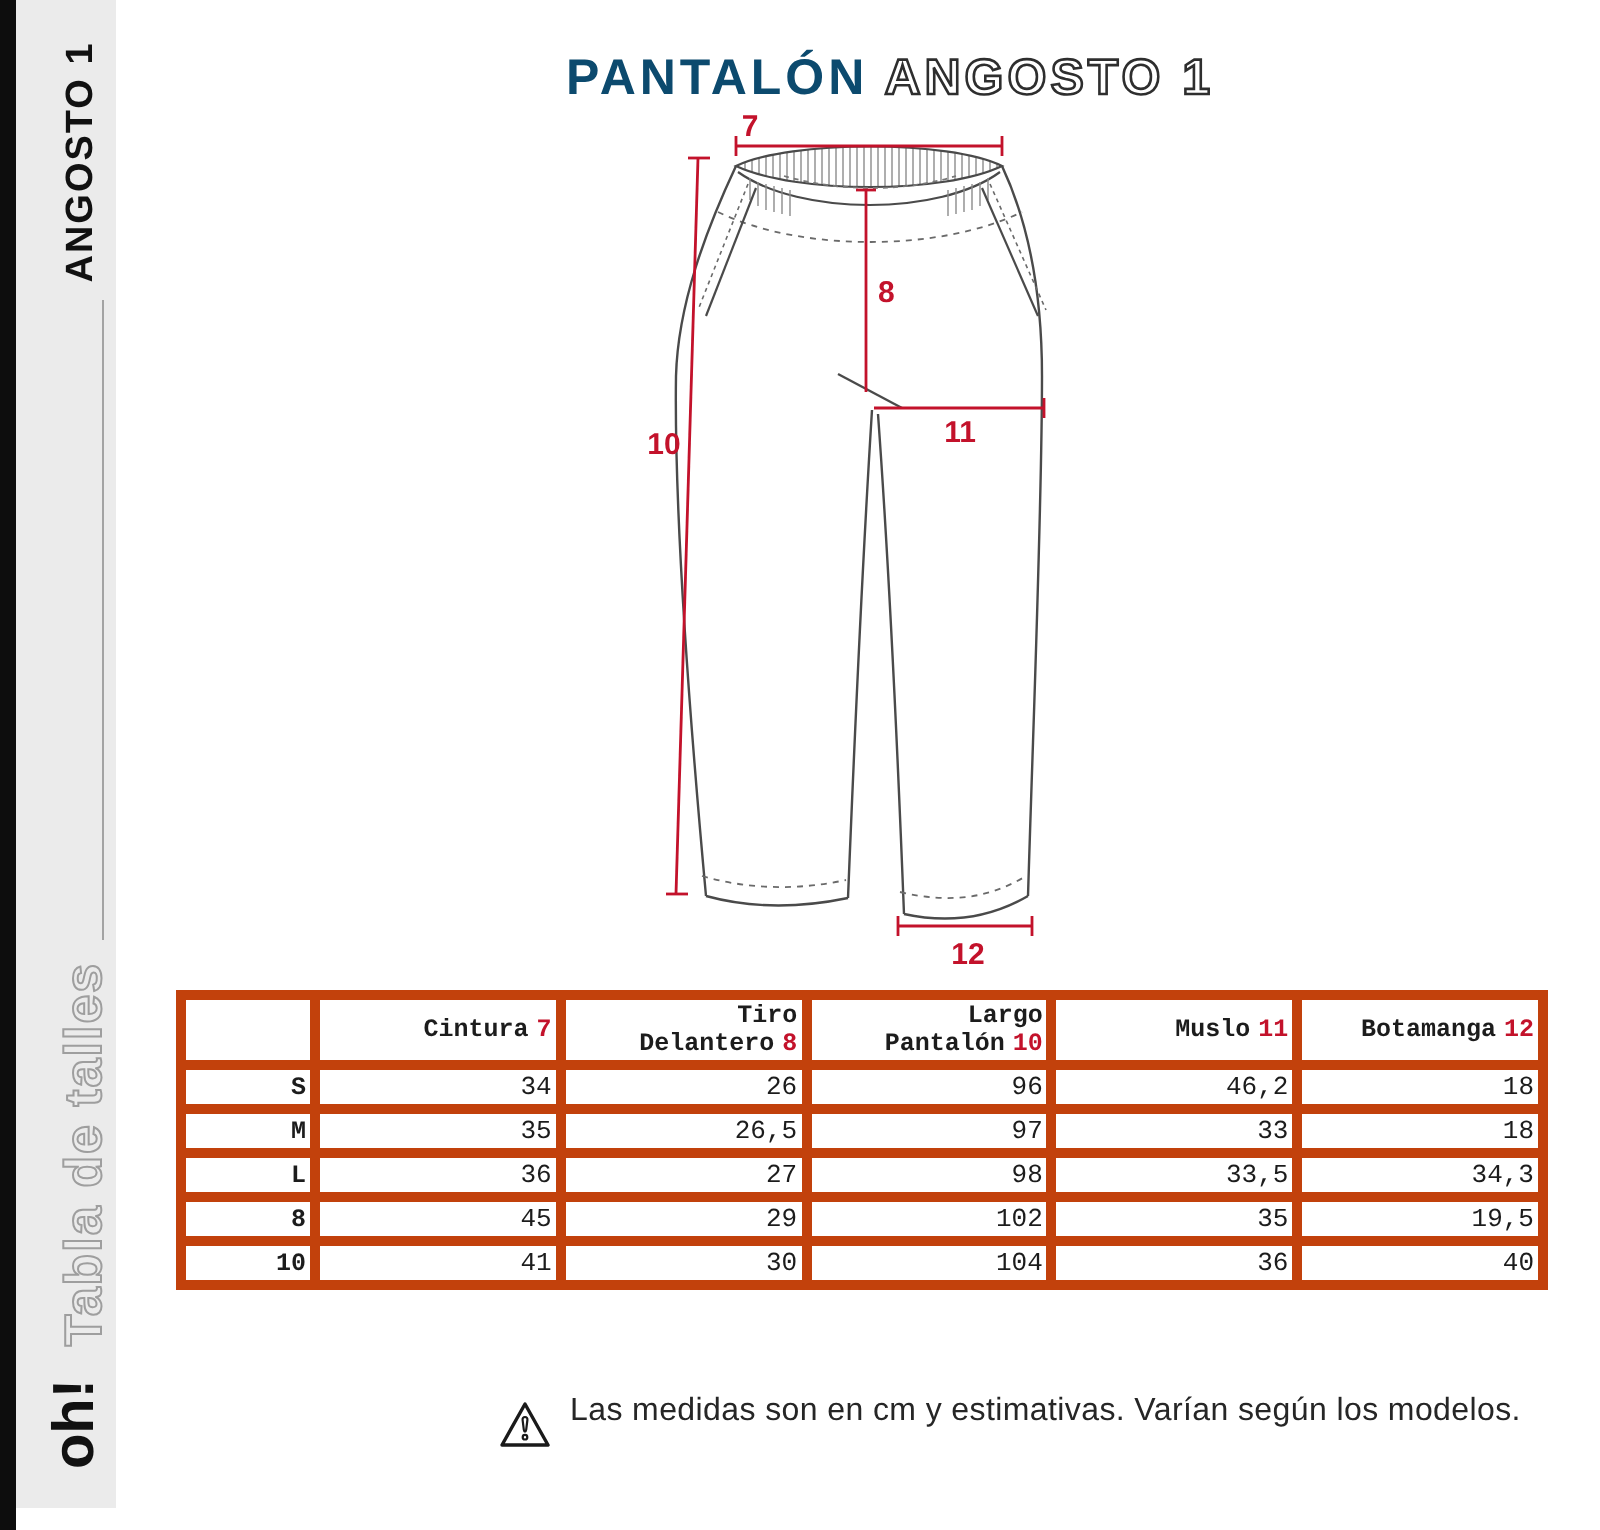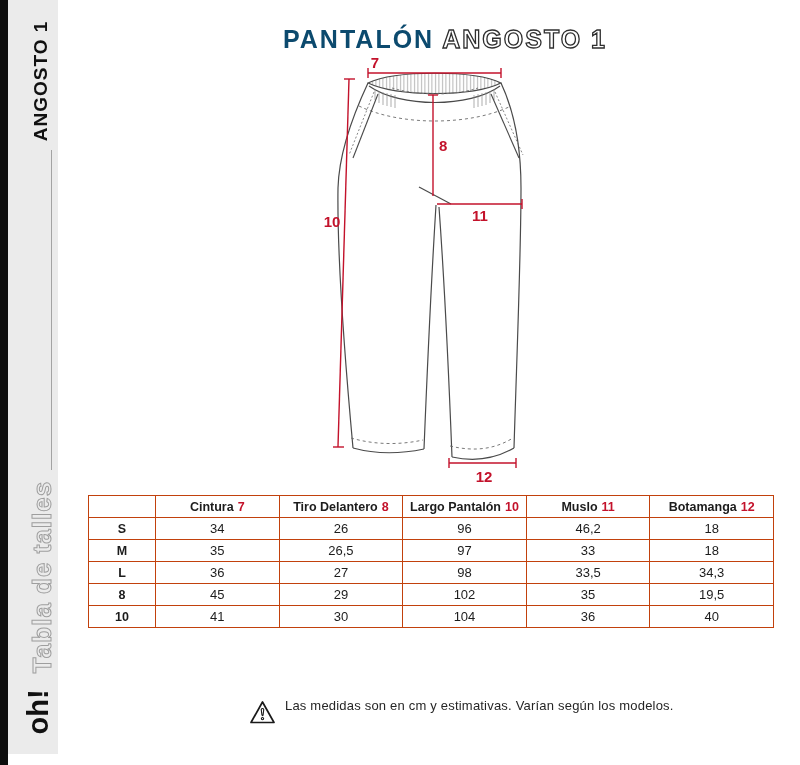--- a/index.html
+++ b/index.html
@@ -33,35 +33,35 @@
   .title .outline { color:#ffffff; -webkit-text-stroke:1.3px #2e2e2e; }
 
   
   .pants-svg { position:absolute; left:300px; top:55px; width:270px; height:435px; }
   .pants-svg text { font-family:"Liberation Sans", sans-serif; font-weight:bold; font-size:15px; }
 
   
   .size-table-wrap { position:absolute; left:88px; top:495px; width:686px; }
   table.size-table { width:100%; border-collapse:collapse; table-layout:fixed; }
   table.size-table th, table.size-table td {
-    border:1px solid #c2410c; text-align:center; vertical-align:middle;
-    font-size:13px; height:22px; padding:1px 2px; color:#1c1c1c;
+    border:5px solid #c2410c; text-align:right; vertical-align:middle;
+    font-size:13px; height:22px; padding:1px 2px; color:#1c1c1c;font-family:Liberation Mono, monospace;
   }
   table.size-table col.size-col { width:67px; }
   table.size-table thead th { font-weight:bold; font-size:12.5px; }
   table.size-table tbody th.size-cell { font-weight:bold; font-size:12.5px; }
   table.size-table td { font-weight:normal; }
   .col-ref { color:#c3122b; font-weight:bold; margin-left:4px; }
 
   
   .footer {
     position:absolute; left:249px; top:699px; display:flex; align-items:flex-start; gap:9px;
   }
   .warning-icon { width:27px; height:27px; flex:0 0 auto; }
-  .footer-text { font-size:13px; line-height:14.5px; color:#262626; letter-spacing:0.2px; }
+  .footer-text { font-size:16px; line-height:14.5px; color:#262626; letter-spacing:0.2px; }
 </style>
 </head>
 <body>
 
 <div class="page">
 
   <div class="strip-left"></div>
   <aside class="sidebar">
     <div class="v-label sidebar-top-label">ANGOSTO 1</div>
     <div class="sidebar-rule"></div>

